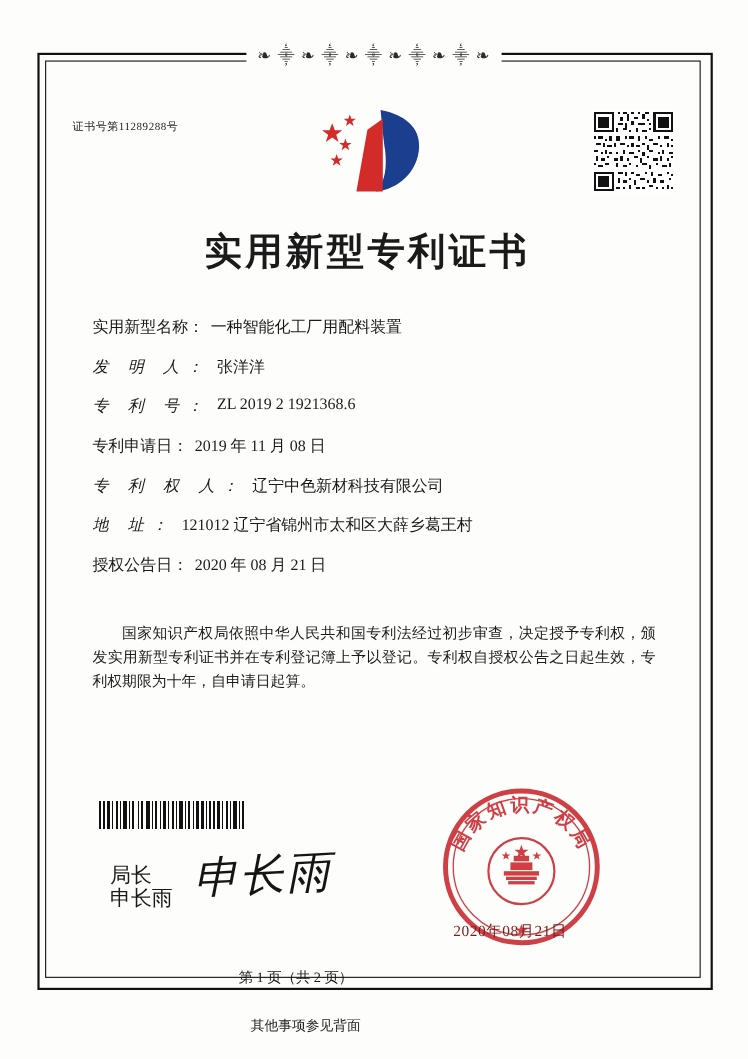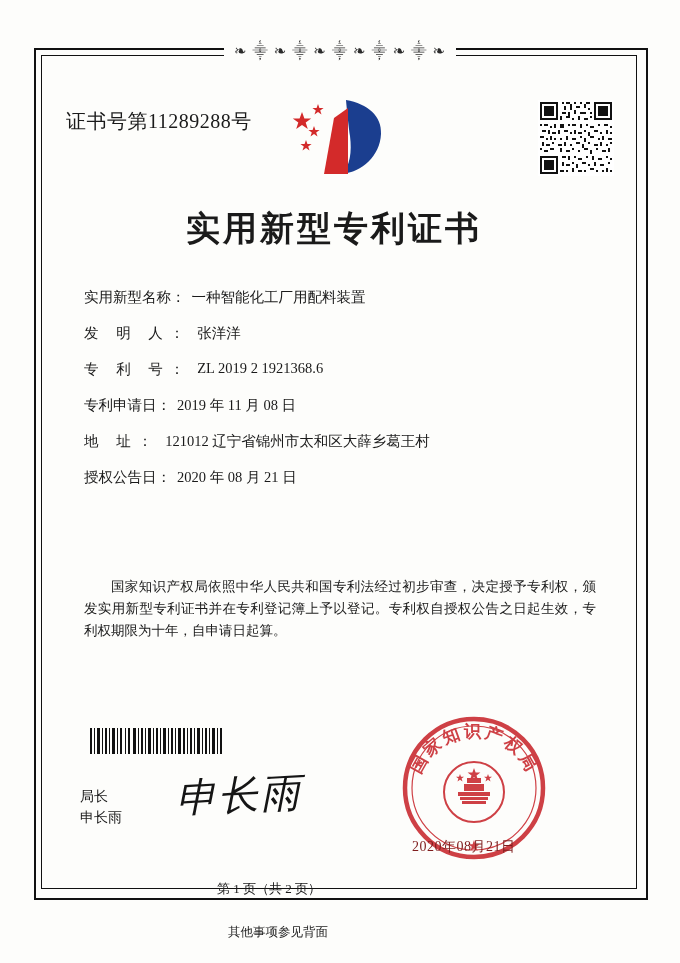--- a/index.html
+++ b/index.html
@@ -55,21 +55,21 @@
     line-height: 26px;
     overflow: hidden;
     white-space: nowrap;
   }
 
   
   .cert-no {
     position: absolute;
     left: 66px;
     top: 108px;
-    font-size: 20px;
+    font-size: 10px;
     letter-spacing: 0.5px;
   }
 
   
   .logo {
     position: absolute;
     left: 288px;
     top: 96px;
     width: 104px;
     height: 86px;
@@ -114,57 +114,58 @@
     display: inline-block;
     vertical-align: top;
   }
   .val {
     display: inline-block;
     vertical-align: top;
     margin-left: 6px;
   }
   .lbl-spaced {
     letter-spacing: 7px;
+    font-style: italic;
   }
   .row-split .lbl2 {
     position: absolute;
     left: 253px;
     top: 0;
   }
 
   
   .body-text {
     position: absolute;
     left: 84px;
     top: 565px;
     width: 512px;
     font-size: 13.5px;
     line-height: 22px;
     text-align: justify;
   }
   .body-text p {
-    margin: 11px 0 2px 0;
+    margin: 0 0 2px 0;
     text-indent: 2em;
   }
 
   
   .barcode {
     position: absolute;
     left: 88px;
     top: 728px;
     width: 136px;
     height: 26px;
   }
 
   
   .sig-label {
     position: absolute;
-    left: 80px;
+    left: 100px;
     top: 786px;
-    font-size: 14px;
+    font-size: 19px;
     line-height: 21px;
   }
   .sig-script {
     position: absolute;
     left: 176px;
     top: 768px;
     font-size: 40px;
     font-family: "DejaVu Serif", serif;
     font-style: italic;
     letter-spacing: 2px;
@@ -385,20 +386,23 @@
     </div>
 
     <div class="row">
       <span class="lbl lbl-spaced">专 利 号：</span><span class="val">ZL 2019 2 1921368.6</span>
     </div>
 
     <div class="row">
       <span class="lbl">专利申请日：</span><span class="val">2019 年 11 月 08 日</span>
     </div>
 
+    <div class="row">
+      <span class="lbl lbl-spaced">专 利 权 人：</span><span class="val">辽宁中色新材科技有限公司</span>
+    </div>
 
     <div class="row">
       <span class="lbl lbl-spaced">地 址：</span><span class="val">121012 辽宁省锦州市太和区大薛乡葛王村</span>
     </div>
 
     <div class="row row-split">
       <span class="lbl">授权公告日：</span><span class="val">2020 年 08 月 21 日</span>
     </div>
 
   </div>

